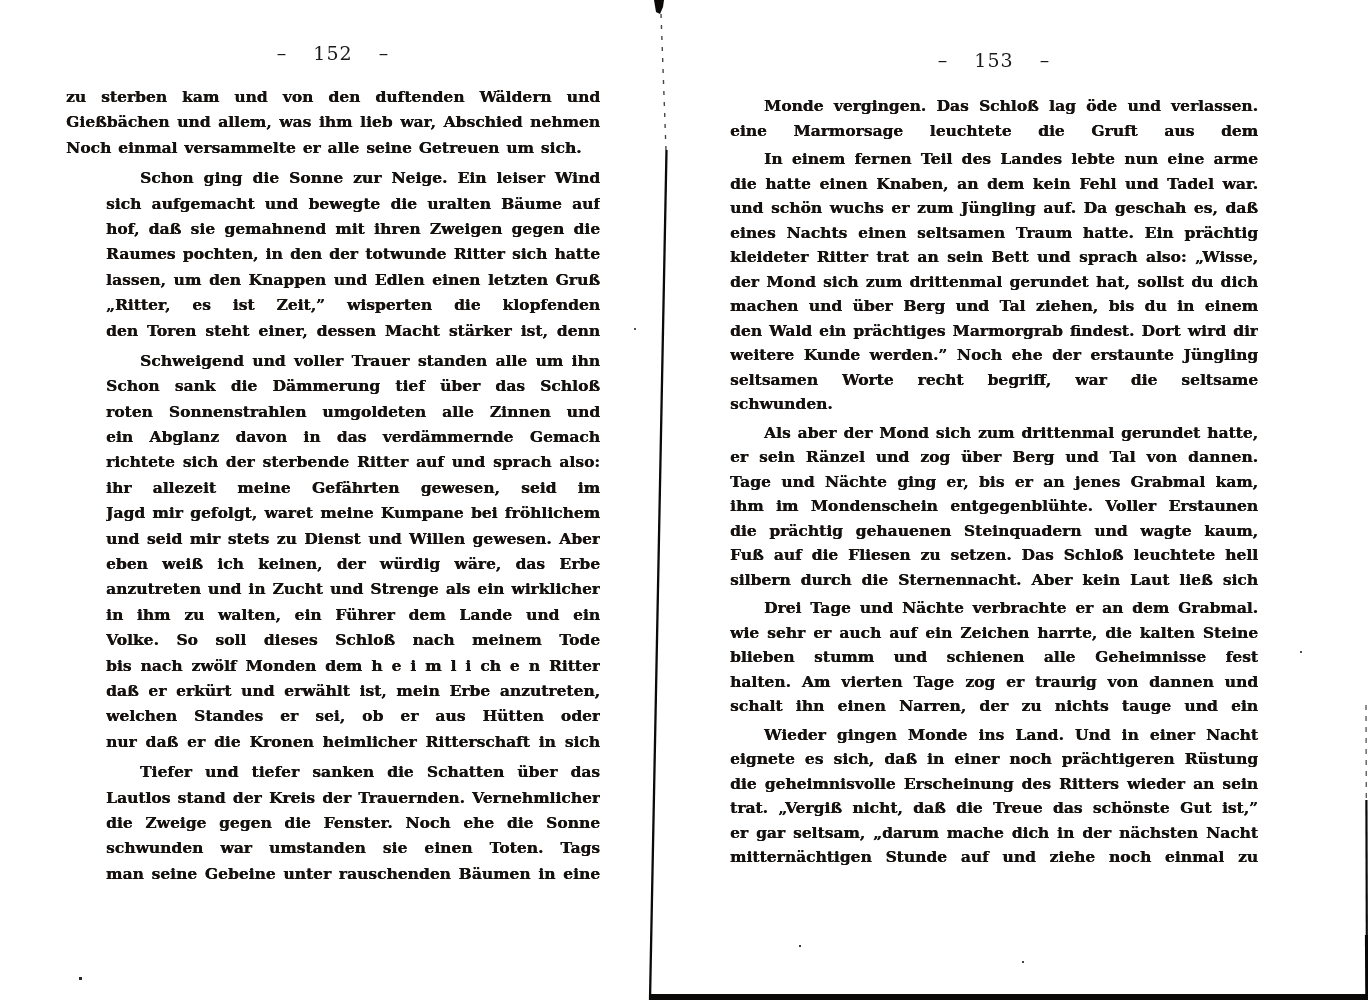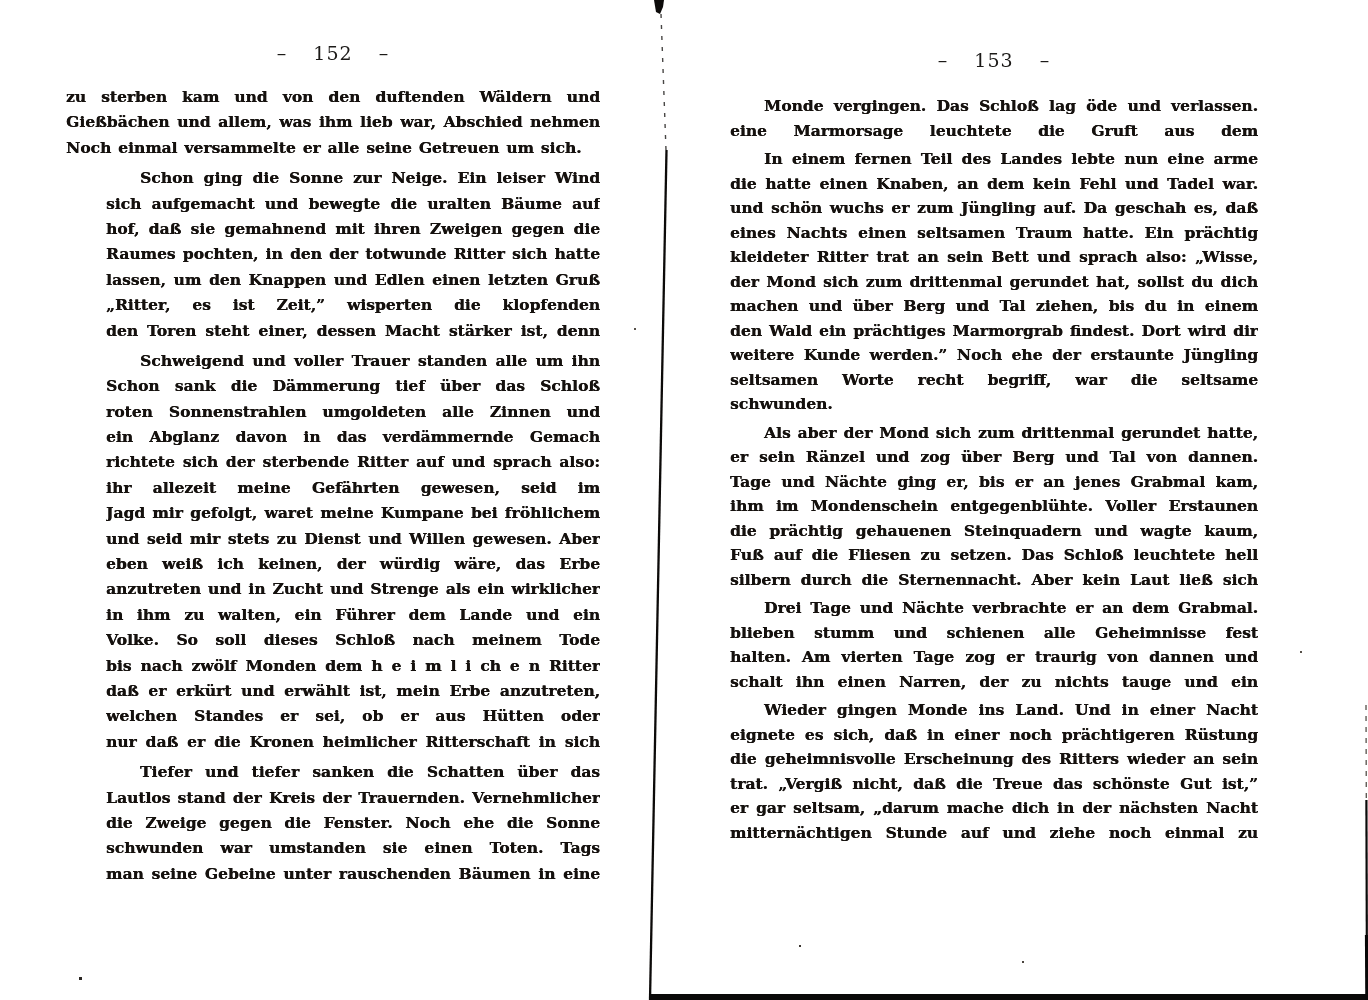--- a/index.html
+++ b/index.html
@@ -121,20 +121,21 @@
         <div class="line indent">Als aber der Mond sich zum drittenmal gerundet hatte, packte</div>
         <div class="line">er sein Ränzel und zog über Berg und Tal von dannen. Durch</div>
         <div class="line">Tage und Nächte ging er, bis er an jenes Grabmal kam, das</div>
         <div class="line">ihm im Mondenschein entgegenblühte. Voller Erstaunen sah er</div>
         <div class="line">die prächtig gehauenen Steinquadern und wagte kaum, seinen</div>
         <div class="line">Fuß auf die Fliesen zu setzen. Das Schloß leuchtete hell und</div>
         <div class="line">silbern durch die Sternennacht. Aber kein Laut ließ sich ver=</div>
       </div>
       <div class="para">
         <div class="line indent">Drei Tage und Nächte verbrachte er an dem Grabmal. Doch</div>
+        <div class="line">wie sehr er auch auf ein Zeichen harrte, die kalten Steine</div>
         <div class="line">blieben stumm und schienen alle Geheimnisse fest umschlossen zu</div>
         <div class="line">halten. Am vierten Tage zog er traurig von dannen und nahm</div>
         <div class="line last">schalt ihn einen Narren, der zu nichts tauge und ein Träumer sei.</div>
       </div>
       <div class="para">
         <div class="line indent">Wieder gingen Monde ins Land. Und in einer Nacht er=</div>
         <div class="line">eignete es sich, daß in einer noch prächtigeren Rüstung wie zuvor</div>
         <div class="line">die geheimnisvolle Erscheinung des Ritters wieder an sein Bett</div>
         <div class="line">trat. „Vergiß nicht, daß die Treue das schönste Gut ist,” begann</div>
         <div class="line">er gar seltsam, „darum mache dich in der nächsten Nacht zur</div>

